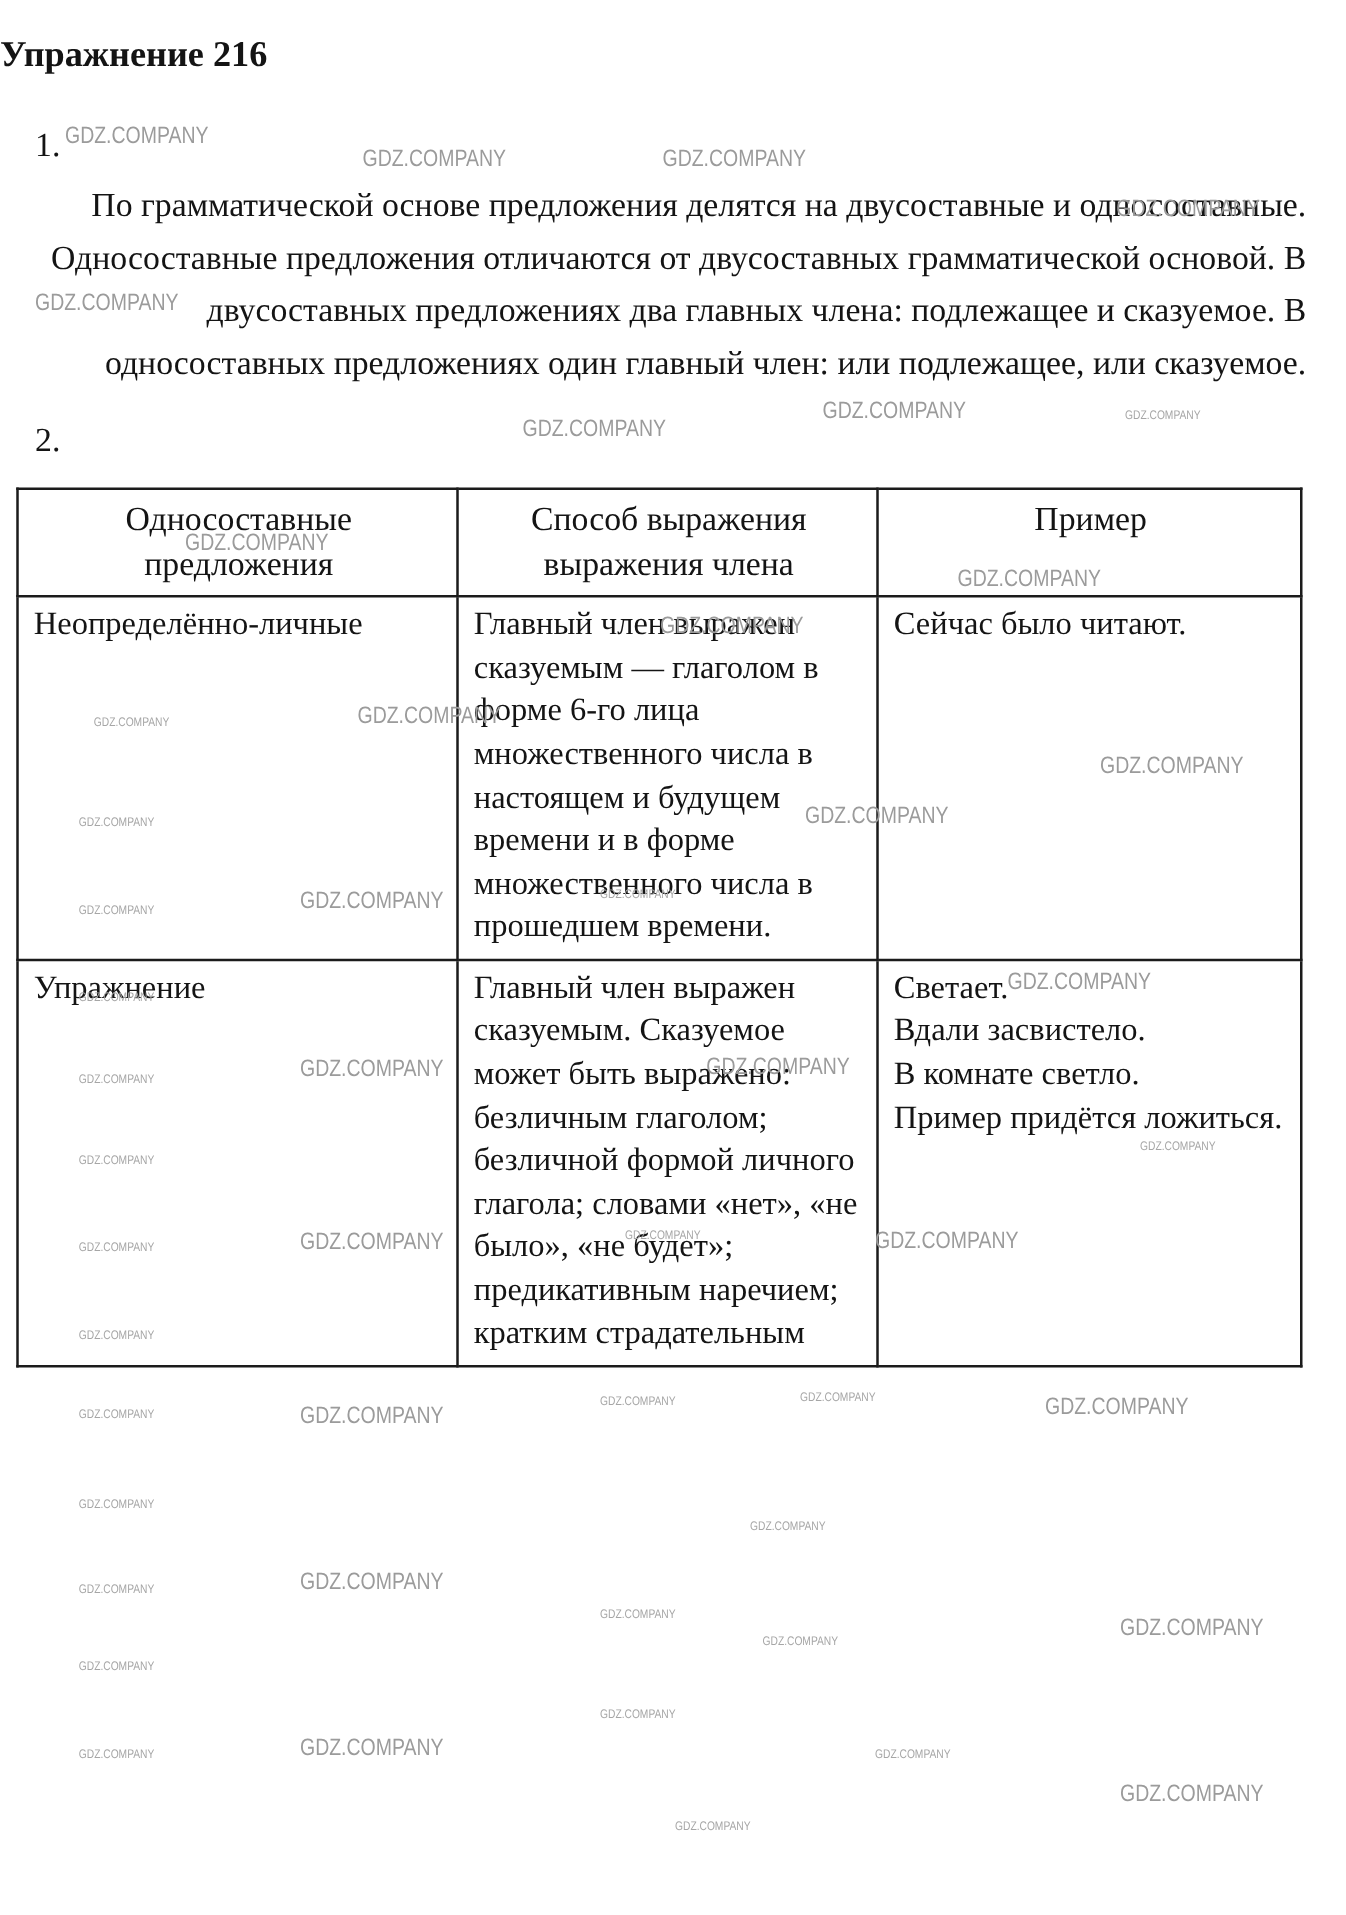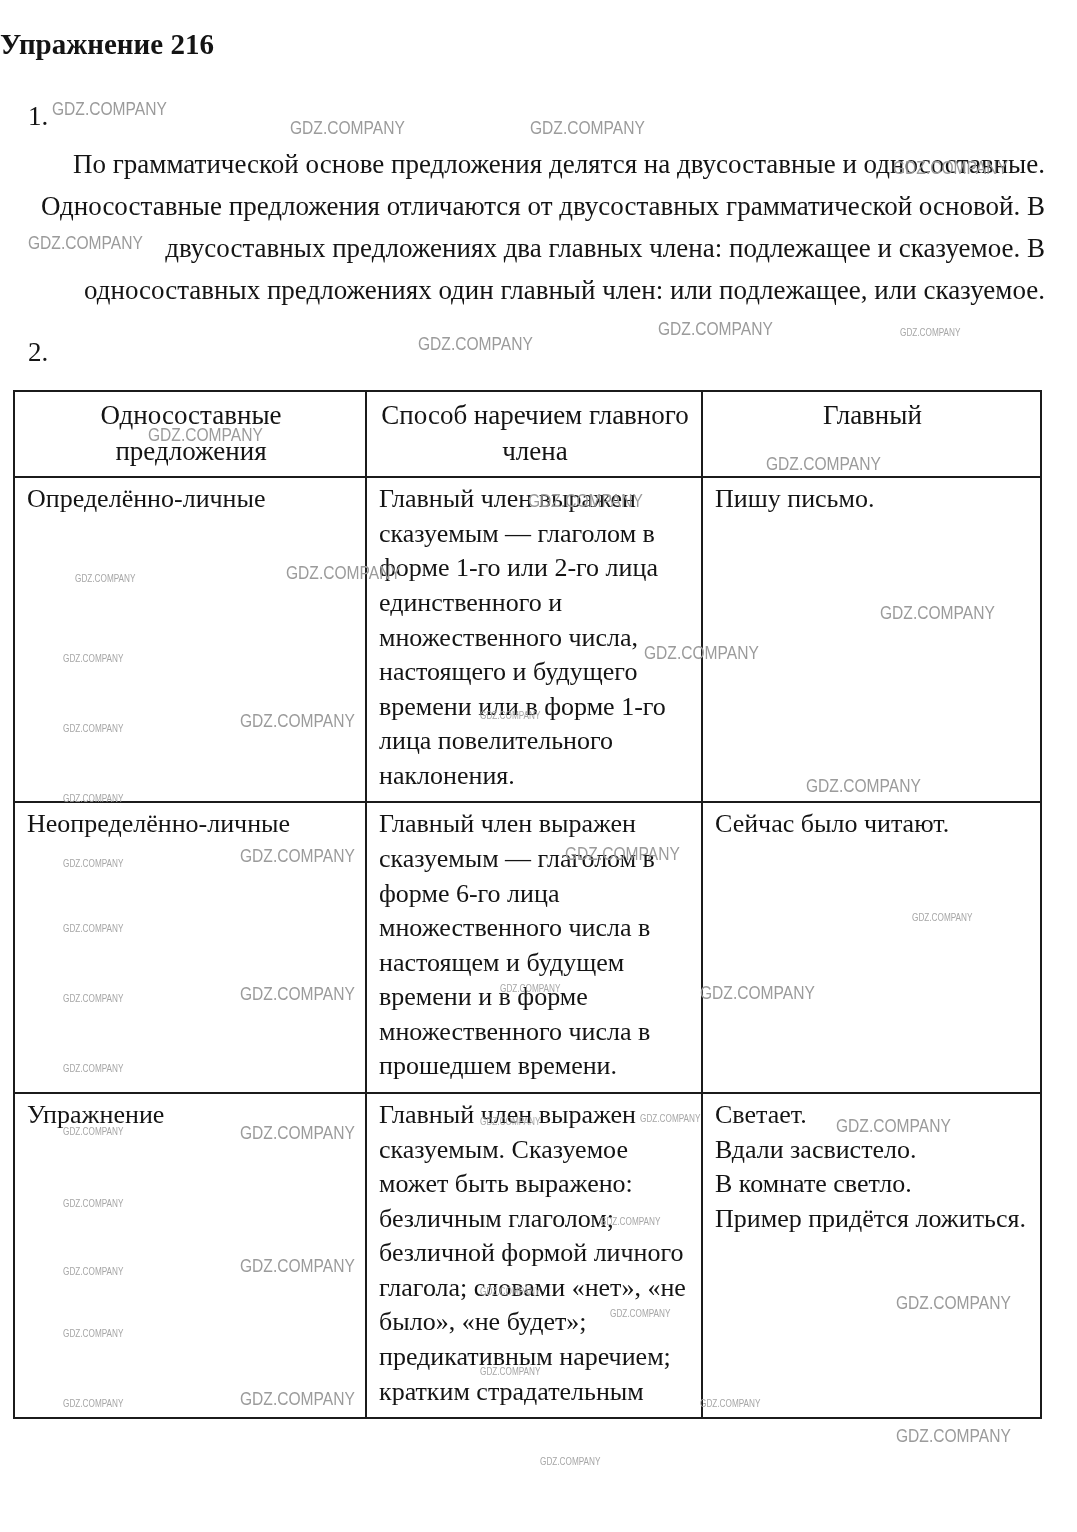--- a/index.html
+++ b/index.html
@@ -137,30 +137,25 @@
 
   <table class="grammar">
     <colgroup>
         <col class="c1">
         <col class="c2">
         <col class="c3">
       </colgroup>
     <thead>
       <tr>
         <th>Односоставные предложения</th>
-        <th>Способ наречием главного члена</th>
-        <th>Главный</th>
+        <th>Способ выражения выражения члена</th>
+        <th>Пример</th>
       </tr>
     </thead>
     <tbody>
-      <tr>
-        <td>Определённо-личные</td>
-        <td>Главный член выражен сказуемым — глаголом в форме 1-го или 2-го лица единственного и множественного числа, настоящего и будущего времени или в форме 1-го лица повелительного наклонения.</td>
-        <td class="example-cell">Пишу письмо.</td>
-      </tr>
       <tr>
         <td>Неопределённо-личные</td>
         <td>Главный член выражен сказуемым — глаголом в форме 6-го лица множественного числа в настоящем и будущем времени и в форме множественного числа в прошедшем времени.</td>
         <td class="example-cell">Сейчас было читают.</td>
       </tr>
       <tr>
         <td>Упражнение</td>
         <td>Главный член выражен сказуемым. Сказуемое может быть выражено: безличным глаголом; безличной формой личного глагола; словами «нет», «не было», «не будет»; предикативным наречием; кратким страдательным</td>
         <td class="example-cell">Светает.
 Вдали засвистело.

